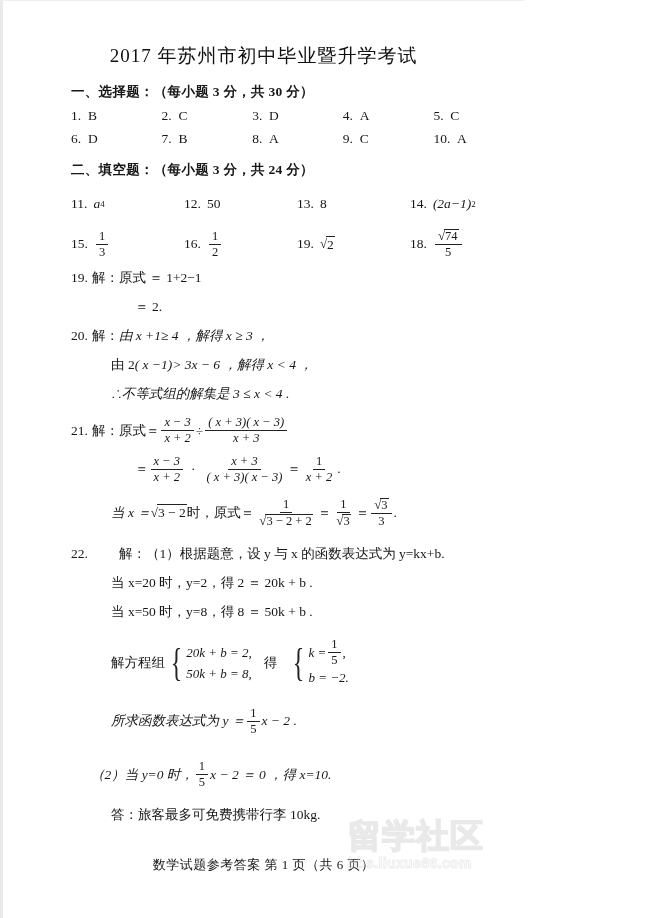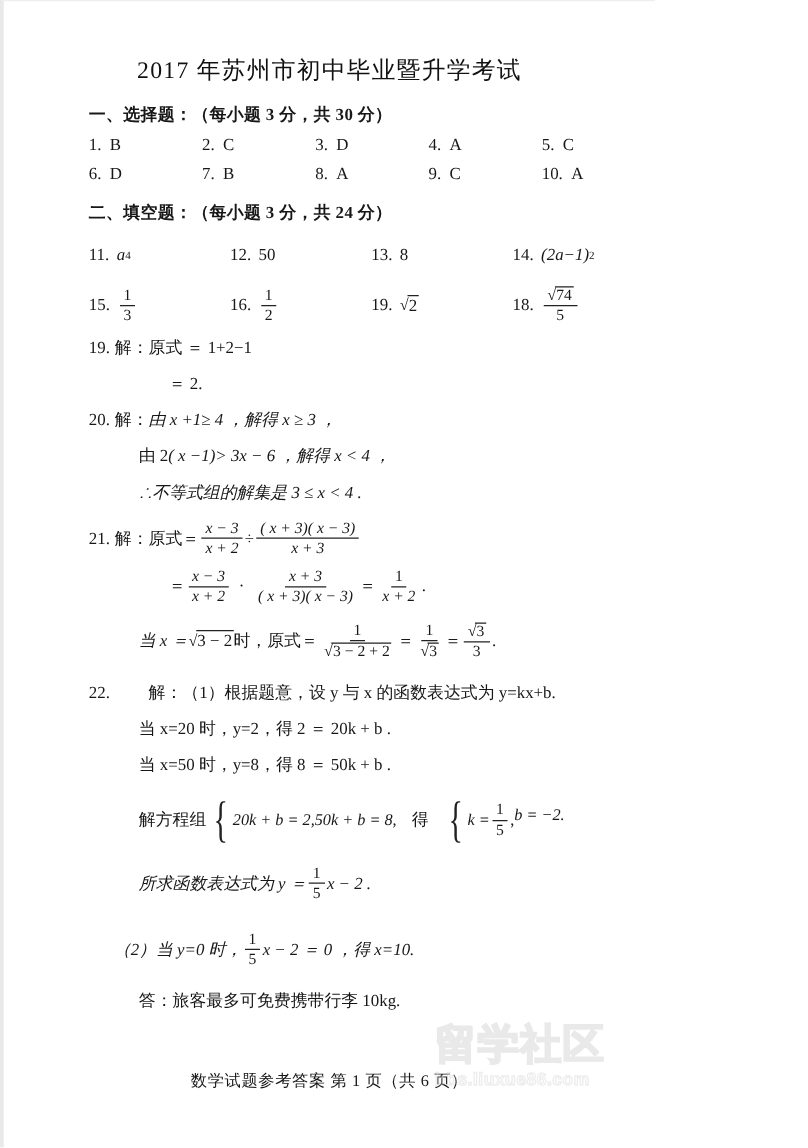--- a/index.html
+++ b/index.html
@@ -116,21 +116,21 @@
   .brace {
     font-size: 40px;
     line-height: 0.9;
     font-weight: 300;
     transform: scaleX(0.6);
     display: inline-block;
     color: #222;
   }
   .sys-lines {
     display: inline-flex;
-    flex-direction: row;
+    flex-direction: column;
     justify-content: center;
     font-size: 13px;
     line-height: 1.65;
   }
 
   
   .footer {
     position: absolute;
     left: 0;
     right: 0;

